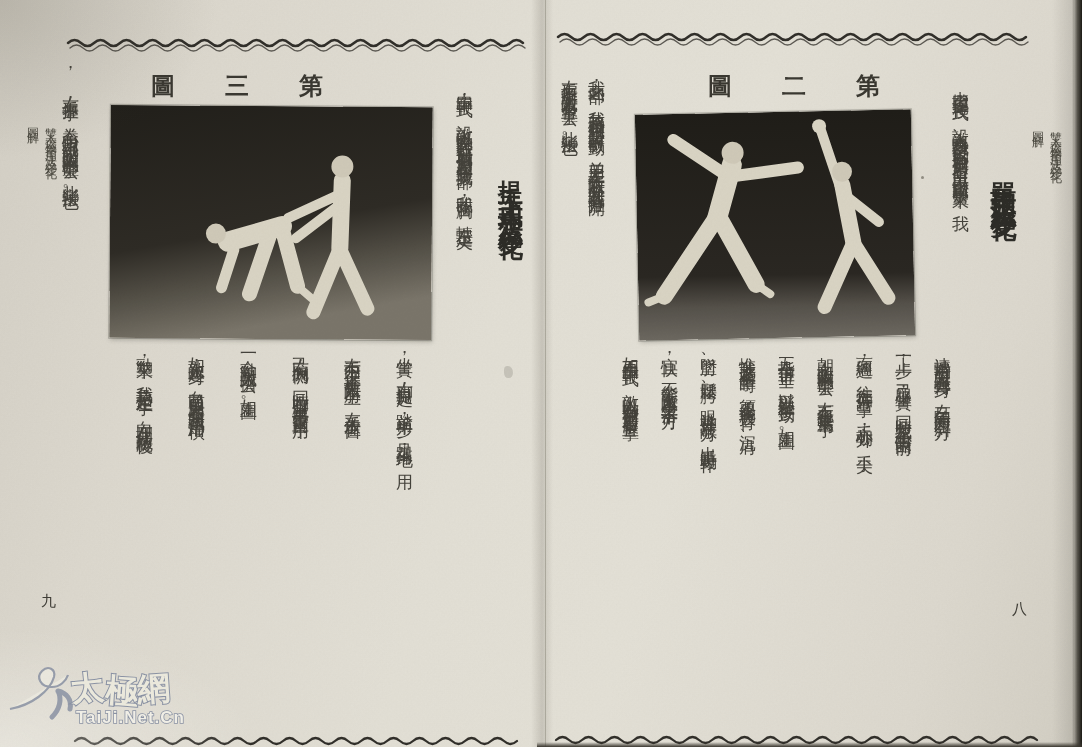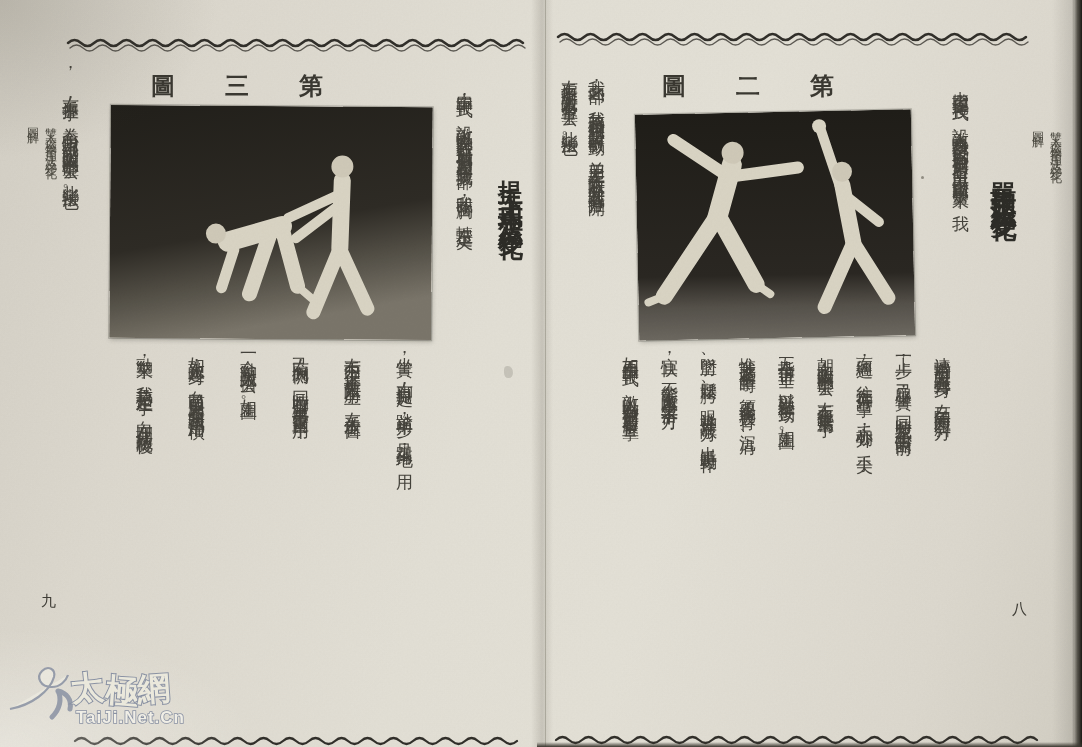--- a/index.html
+++ b/index.html
@@ -78,21 +78,21 @@
 
     <div class="vblock" style="top:122px;right:20px;height:210px;">
       <div class="spine-col">雙人太極拳用法及變化</div>
       <div class="spine-col">圖解</div>
     </div>
 
     <div class="vtitle" style="left:986px;top:162px;height:245px;font-size:26px;letter-spacing:5.5px;">單鞭用法及變化</div>
 
     <div class="vcol" style="left:950px;top:78px;height:690px;">由攬雀尾按式，設敵人自我身後以右脚在前用右拳自上以泰山壓頂勢擊來，我</div>
 
-    <div class="fig-caption" style="left:638px;top:70px;width:270px;">第二圖</div>
+    <div class="fig-caption" style="left:684px;top:70px;width:270px;">第二圖</div>
 
     <div class="photo" style="left:637px;top:112px;width:276px;height:226px;transform:rotate(-1.1deg);">
       <svg viewBox="0 0 276 226" preserveAspectRatio="none">
         <defs>
           <linearGradient id="pbg2" x1="0" y1="0" x2="0" y2="1">
             <stop offset="0" stop-color="#1f1d18"></stop>
               <stop offset=".72" stop-color="#2a2722"></stop>
             <stop offset=".86" stop-color="#55514a"></stop>
               <stop offset="1" stop-color="#6c6860"></stop>
           </linearGradient>

